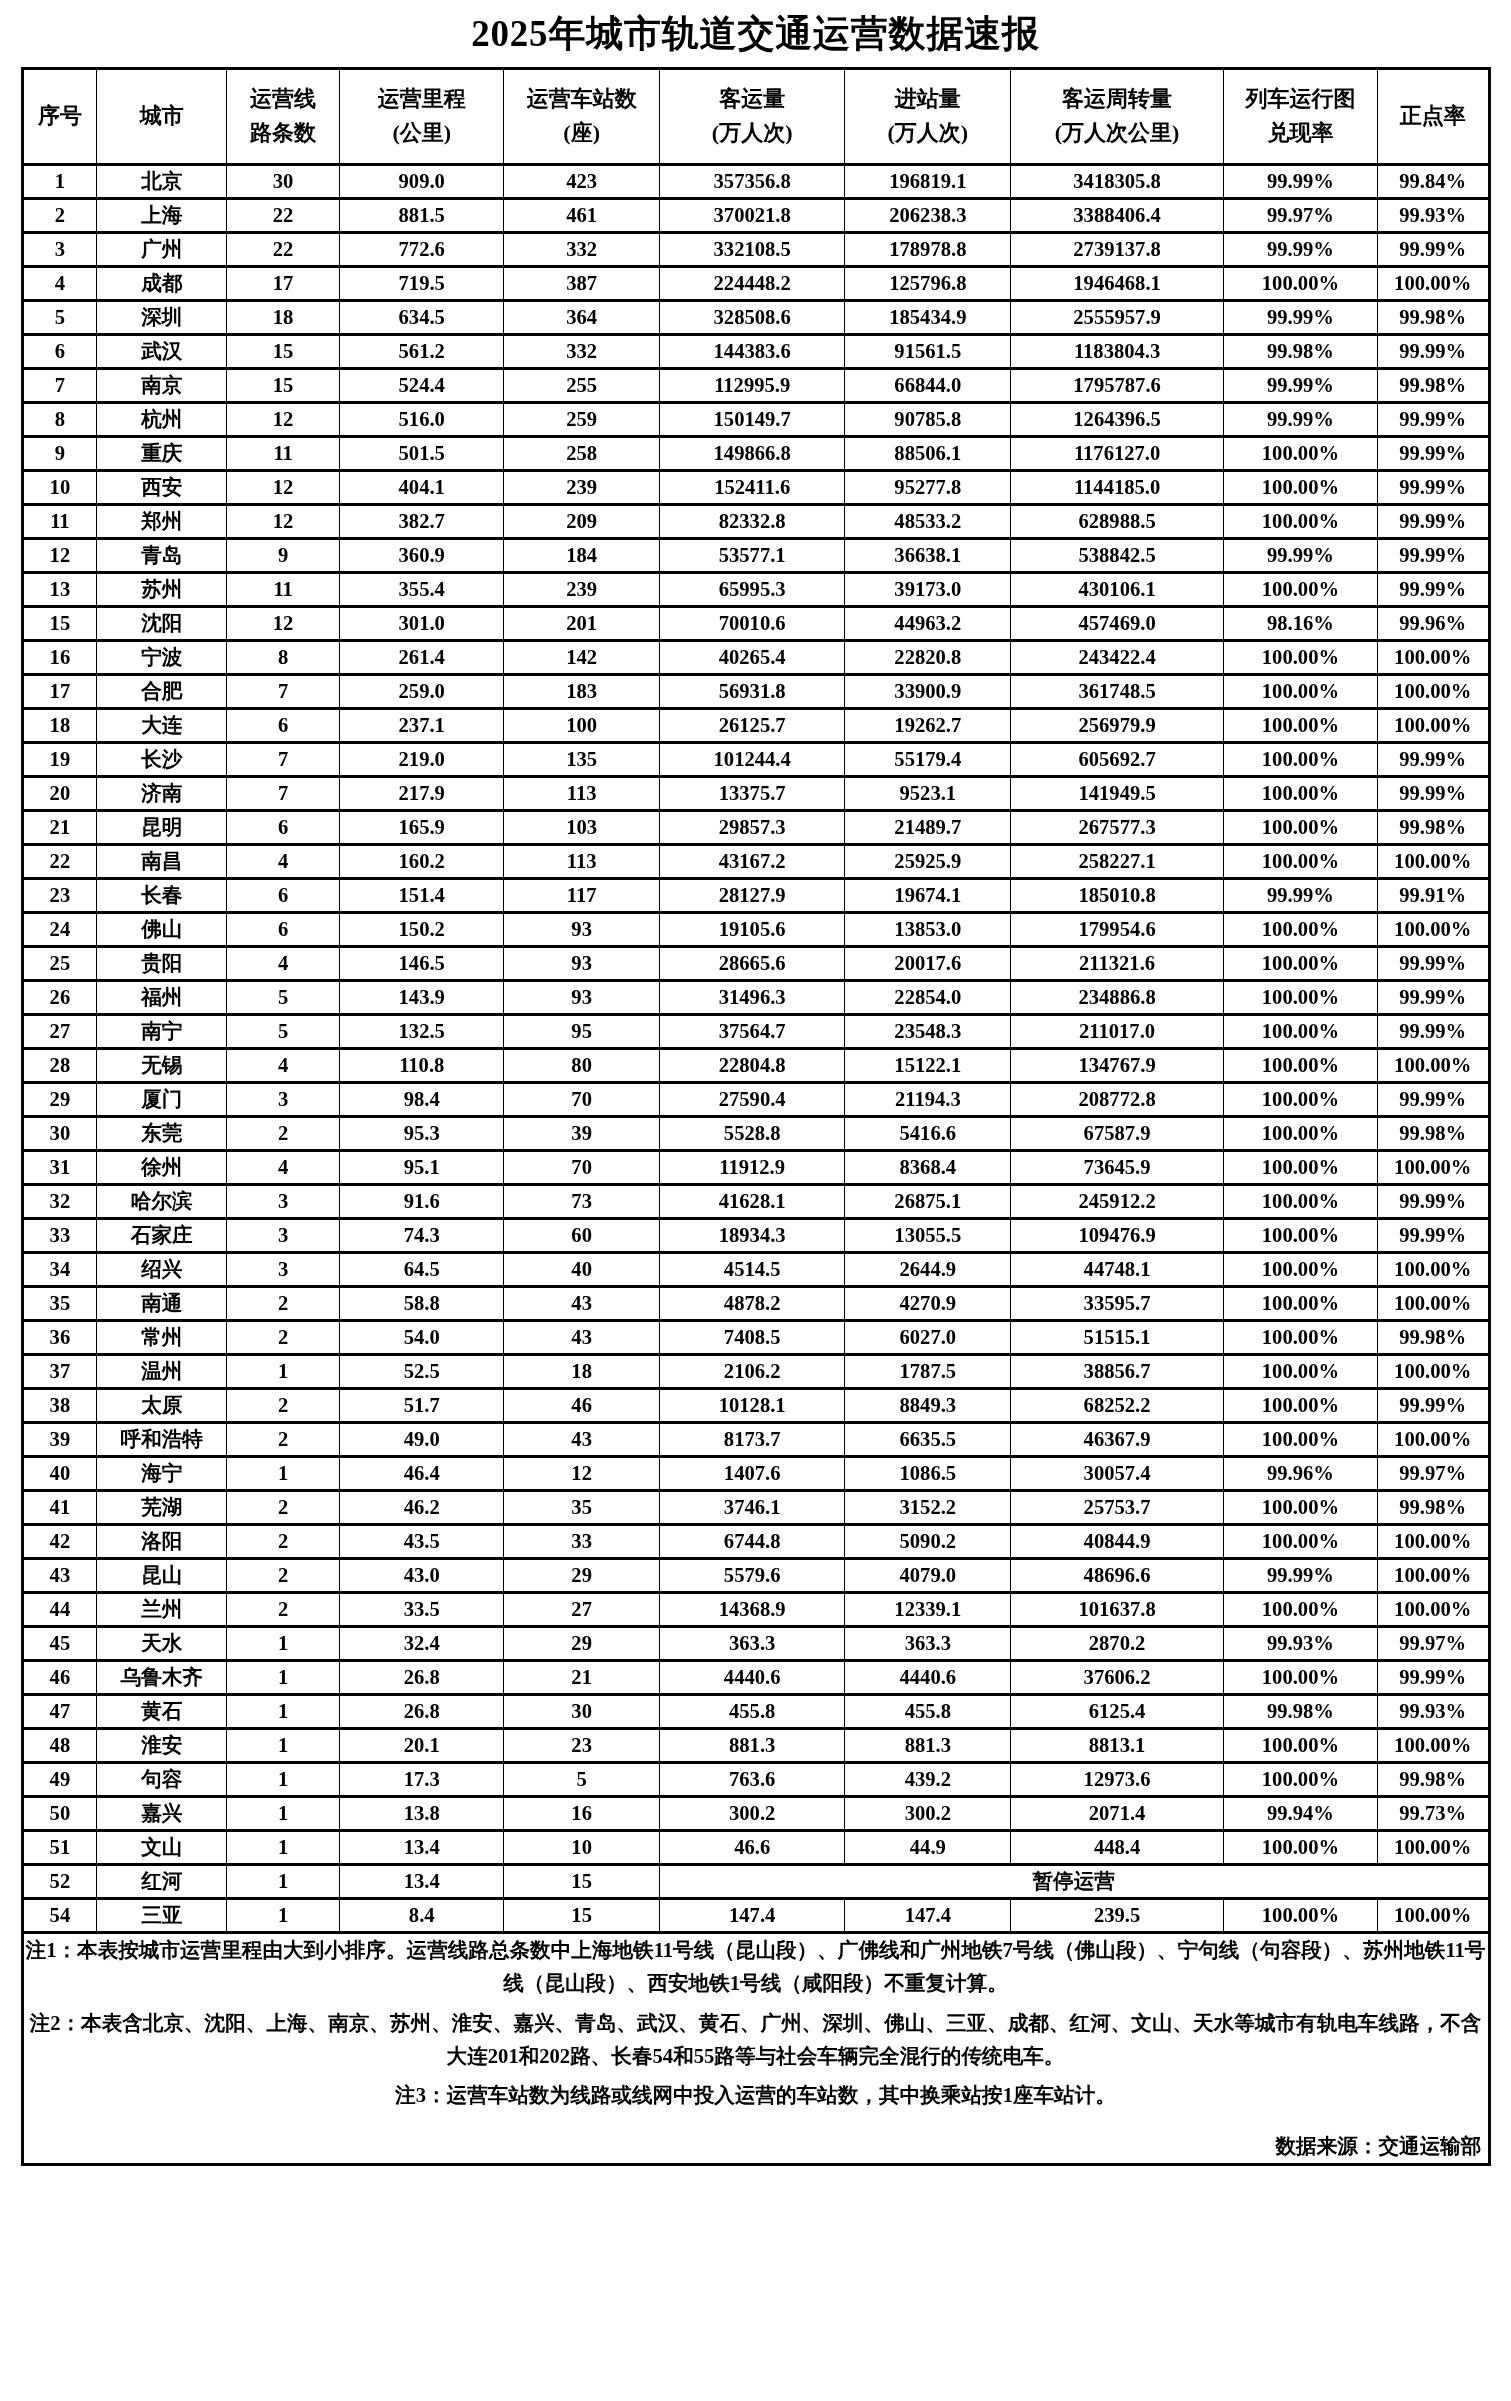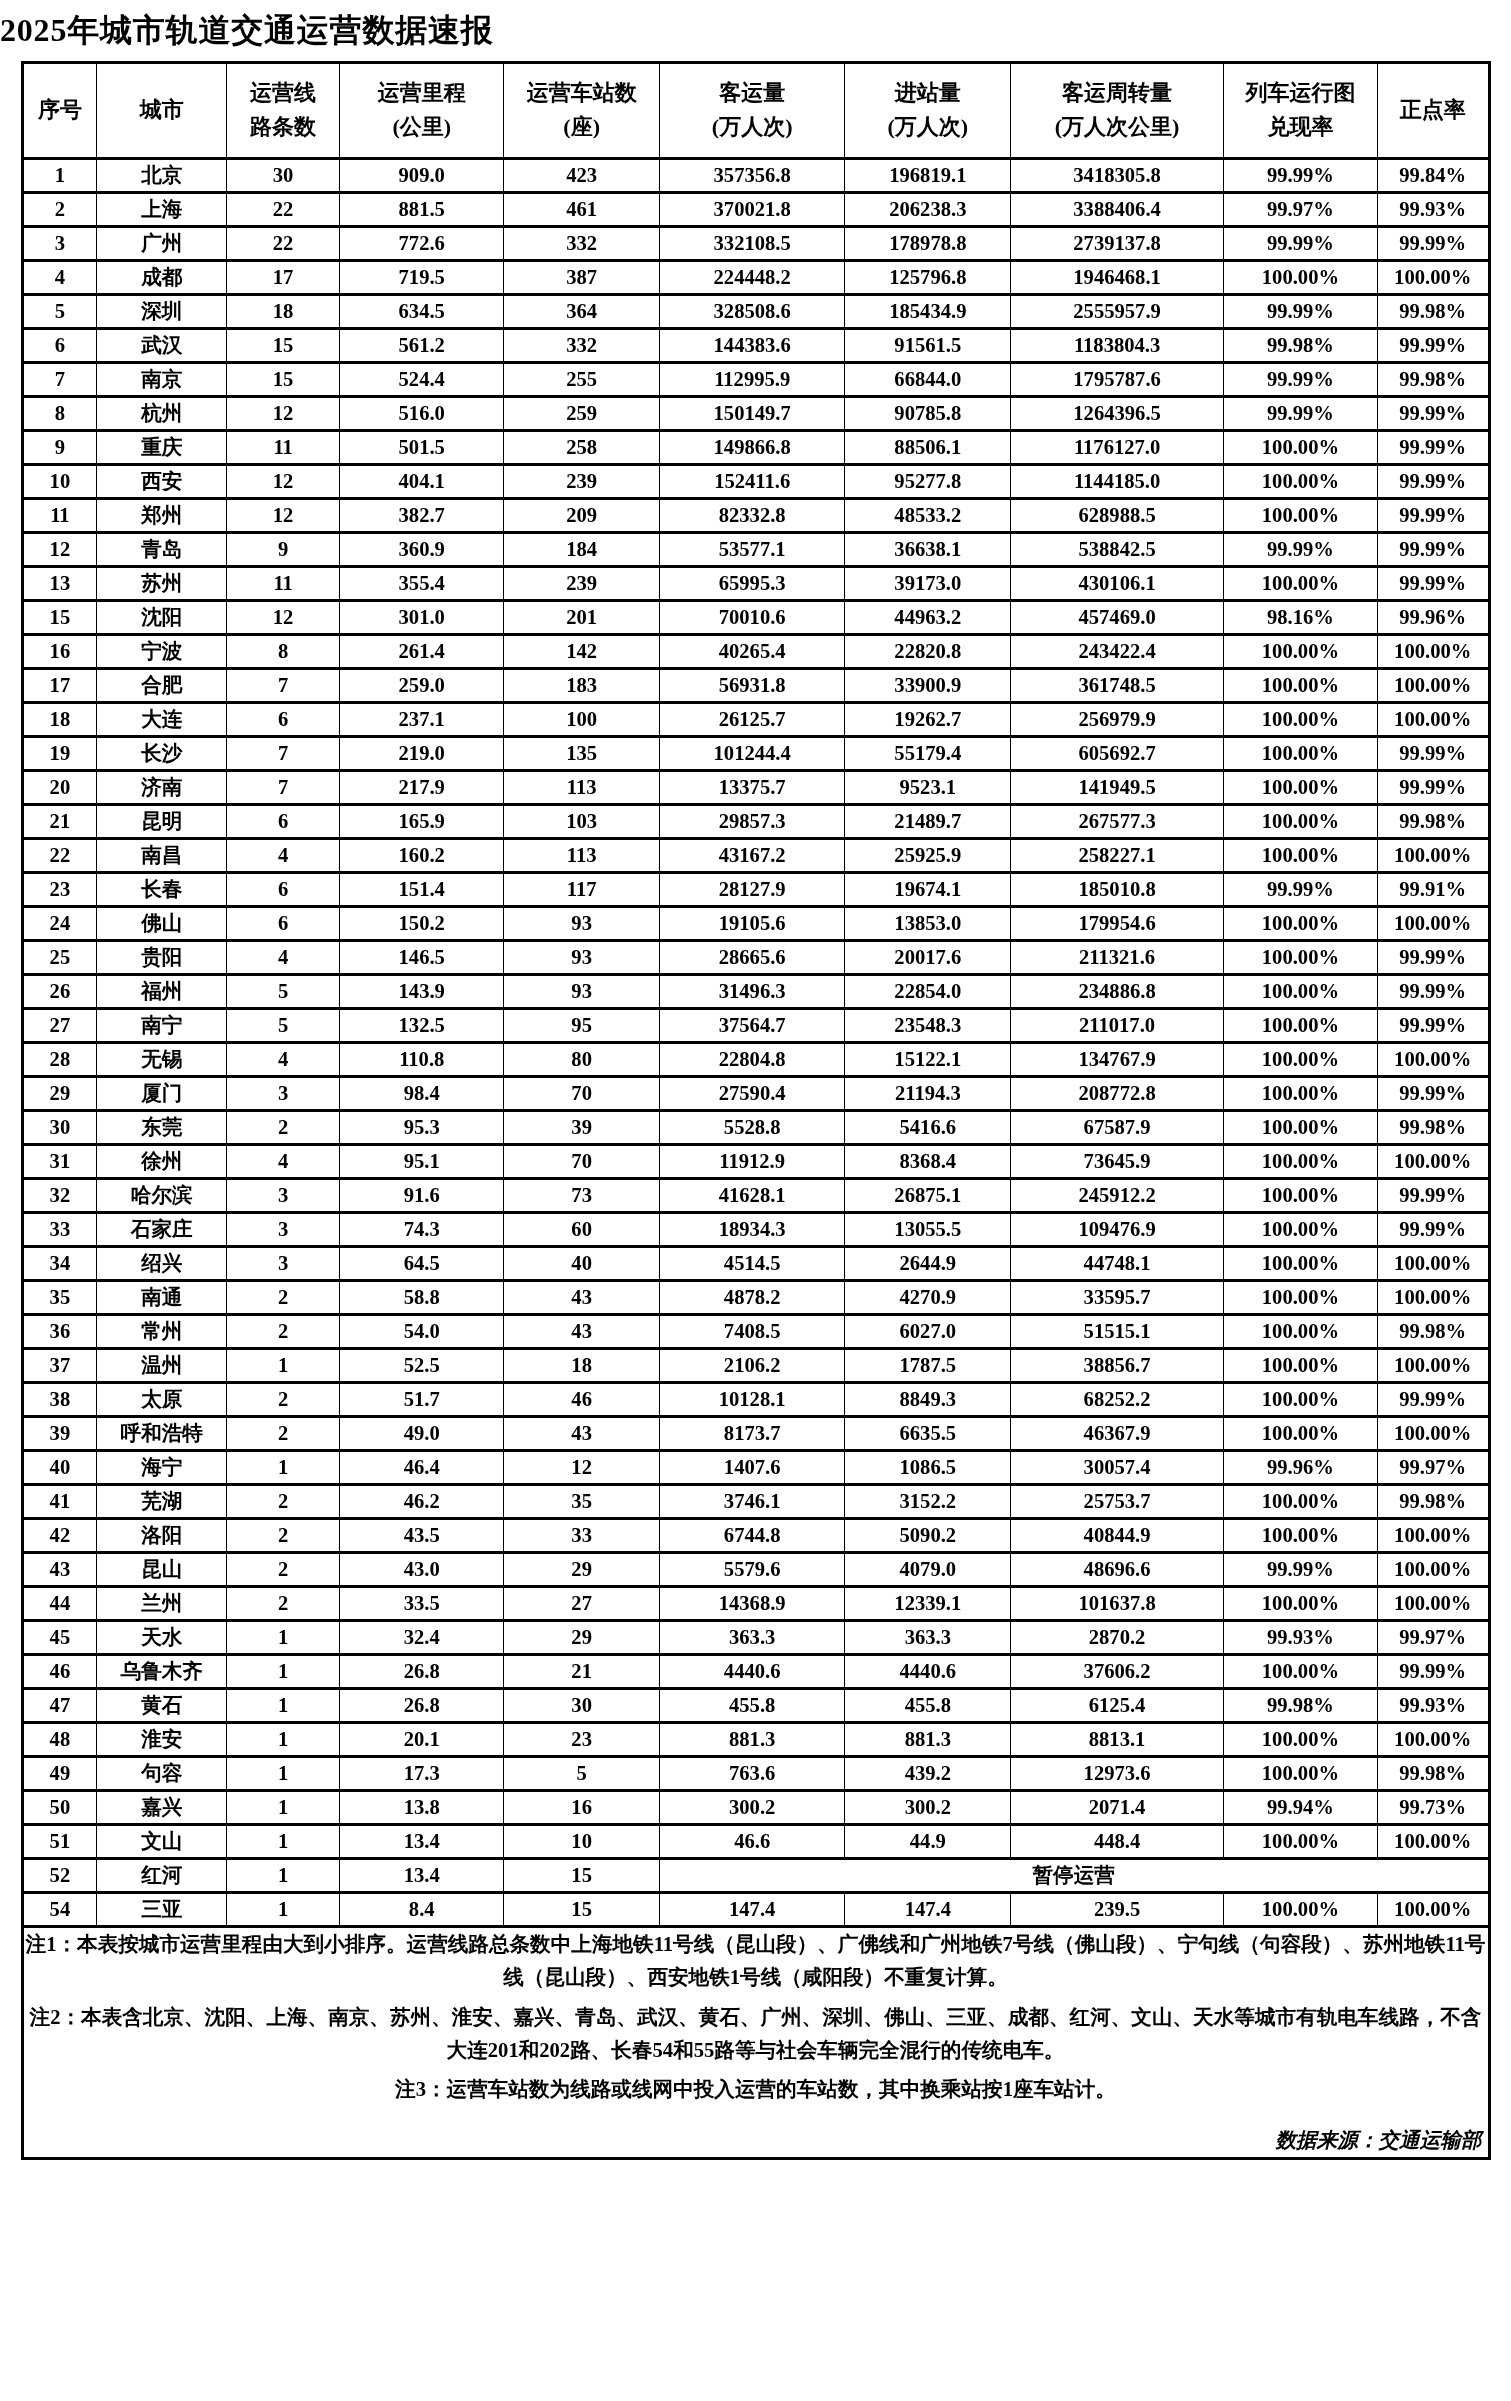--- a/index.html
+++ b/index.html
@@ -8,21 +8,22 @@
     background: #ffffff;
   }
   body {
     width: 1511px;
     height: 2401px;
     font-family: "Liberation Serif", "DejaVu Serif", serif;
     color: #000;
   }
   .page-title {
     margin: 9.2px 0 7.6px 0;
-    font-size: 32px;
+    text-align: center;
+    font-size: 37px;
     font-weight: 700;
     letter-spacing: 0.8px;
   }
   table.report {
     width: 1470px;
     margin: 0 auto;
     border-collapse: collapse;
     table-layout: fixed;
     border: 3.1px solid #000;
   }
@@ -66,21 +67,20 @@
     height: auto;
   }
   td.notes p {
     margin: 0 0 6.1px 0;
   }
   .source-line {
     text-align: right;
     font-weight: 700;
     margin-top: 17px;
     padding-right: 4.6px;
-    font-style: italic;
   }
 </style>
 </head>
 <body>
 
 <div class="page-title">2025年城市轨道交通运营数据速报</div>
 
 <table class="report">
   <colgroup>
     <col class="c1">

